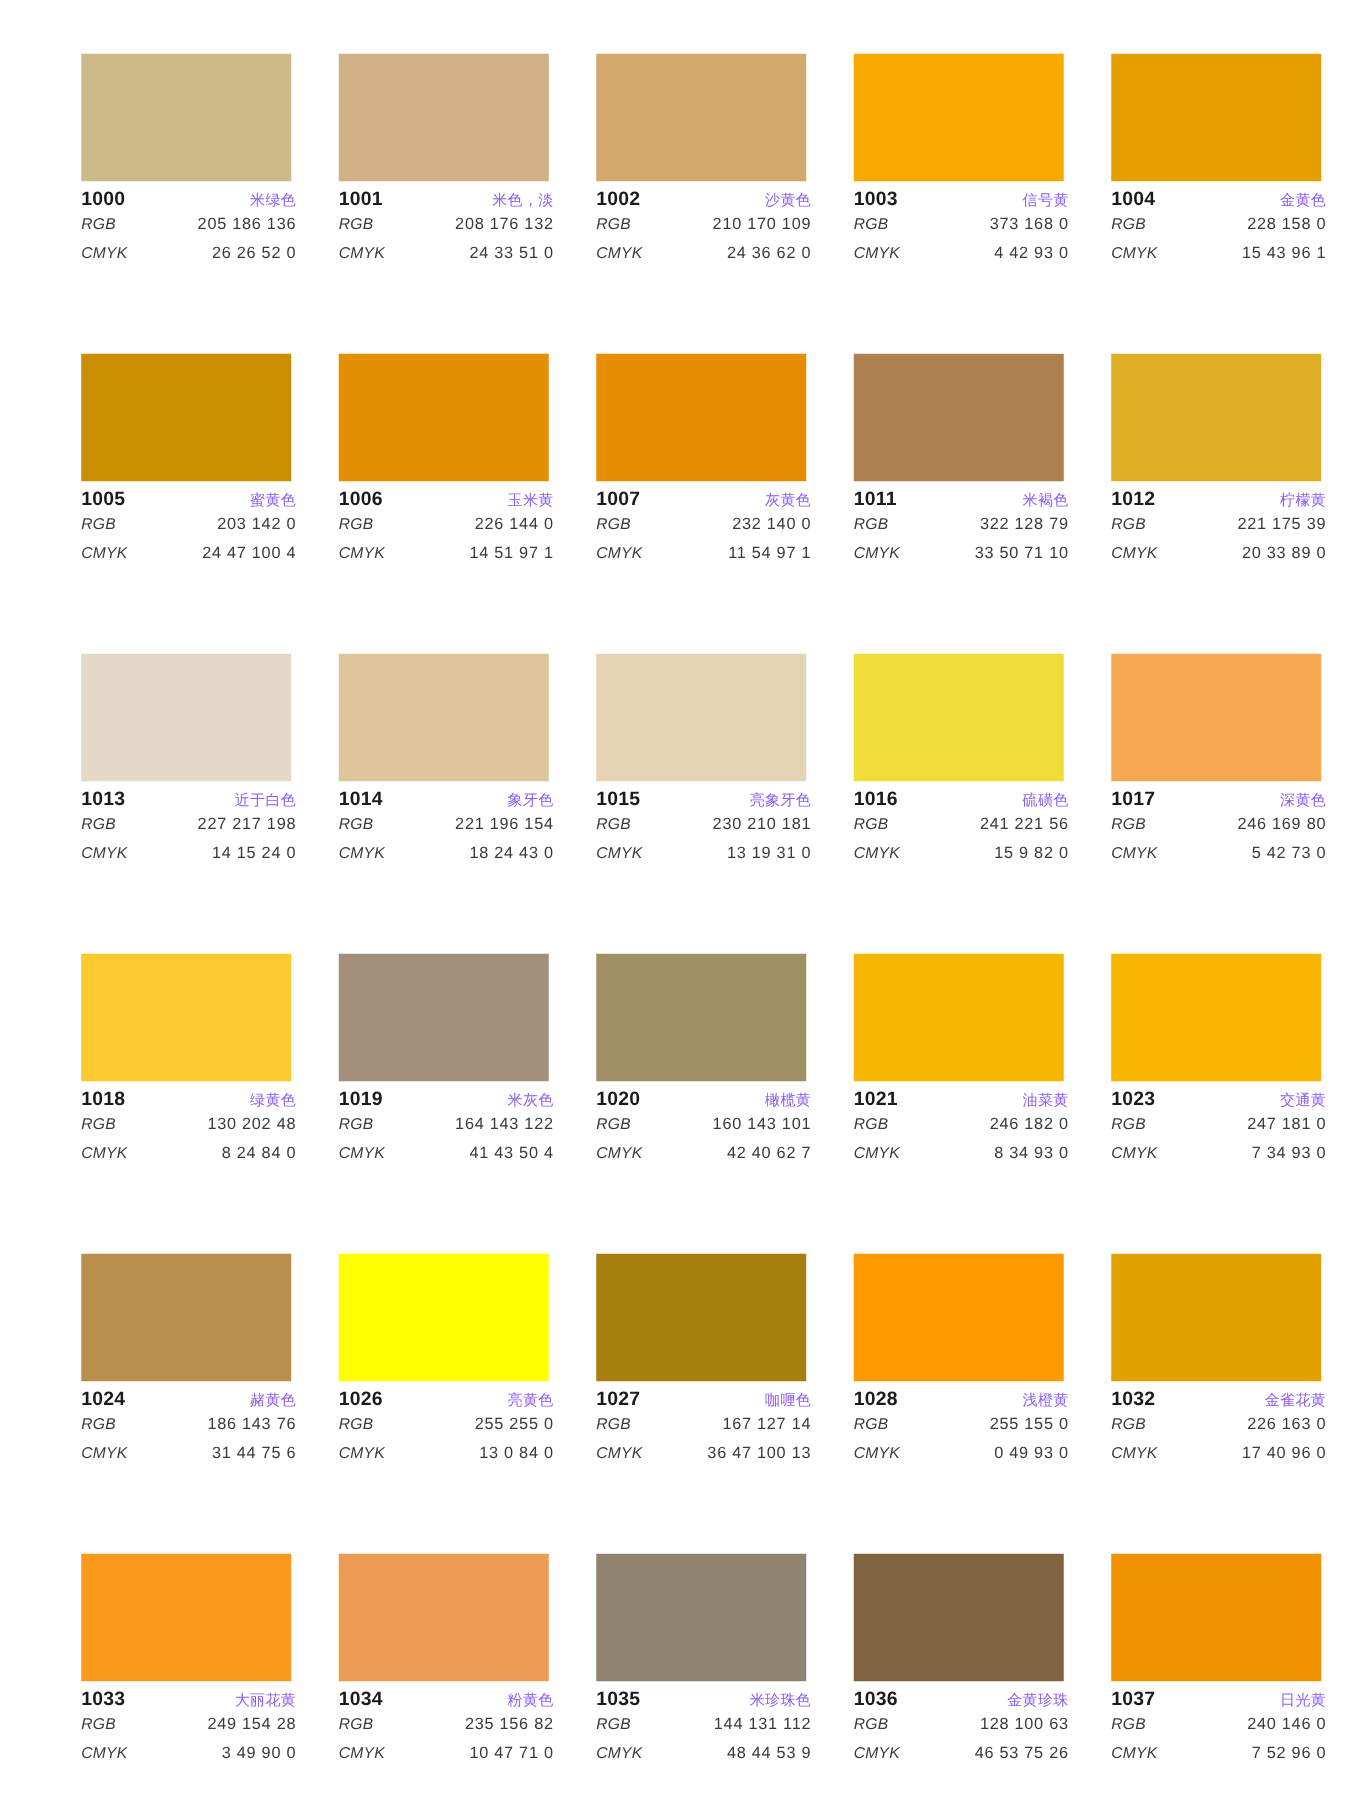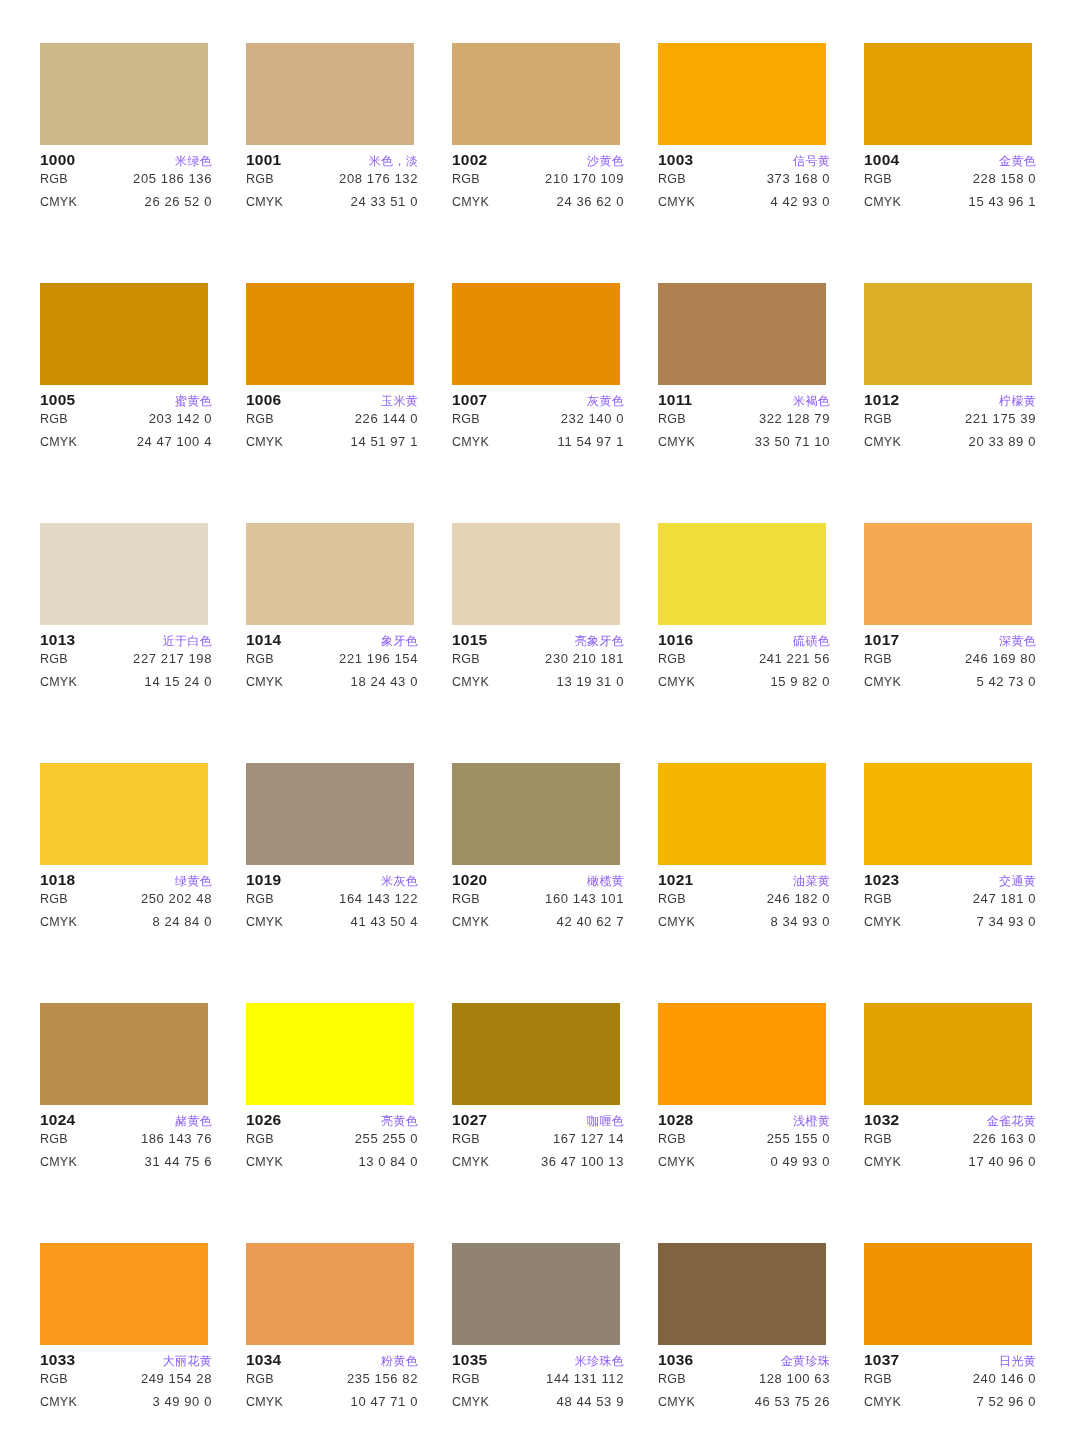--- a/index.html
+++ b/index.html
@@ -27,20 +27,21 @@
     grid-auto-rows: 240px;
     justify-content: start;
     margin-left: 40px;
   }
 
   .swatch-cell {
     position: relative;
     width: 206px;
     height: 240px;
     box-sizing: border-box;
+    margin-left: 25px;
   }
 
   .swatch-chip {
     width: 168px;
     height: 102px;
     display: block;
   }
 
   .swatch-info {
     width: 172px;
@@ -72,20 +73,21 @@
     display: flex;
     align-items: baseline;
     justify-content: space-between;
     height: 23px;
   }
 
   .swatch-row .key {
     font-size: 12.5px;
     color: #3a3a3a;
     letter-spacing: 0.2px;
+    font-style: italic;
   }
 
   .swatch-row .val {
     font-size: 13px;
     color: #3a3a3a;
     text-align: right;
     letter-spacing: 0.6px;
     white-space: nowrap;
   }
 </style>
@@ -350,21 +352,21 @@
     </div>
     <div class="swatch-cell">
       <div class="swatch-chip" style="background: rgb(250, 202, 48);"></div>
       <div class="swatch-info">
         <div class="swatch-head">
           <span class="swatch-code">1018</span>
           <span class="swatch-name">绿黄色</span>
         </div>
         <div class="swatch-row">
           <span class="key">RGB</span>
-          <span class="val">250 202 48</span>
+          <span class="val">130 202 48</span>
         </div>
         <div class="swatch-row">
           <span class="key">CMYK</span>
           <span class="val">8 24 84 0</span>
         </div>
       </div>
     </div>
     <div class="swatch-cell">
       <div class="swatch-chip" style="background: rgb(164, 143, 122);"></div>
       <div class="swatch-info">

